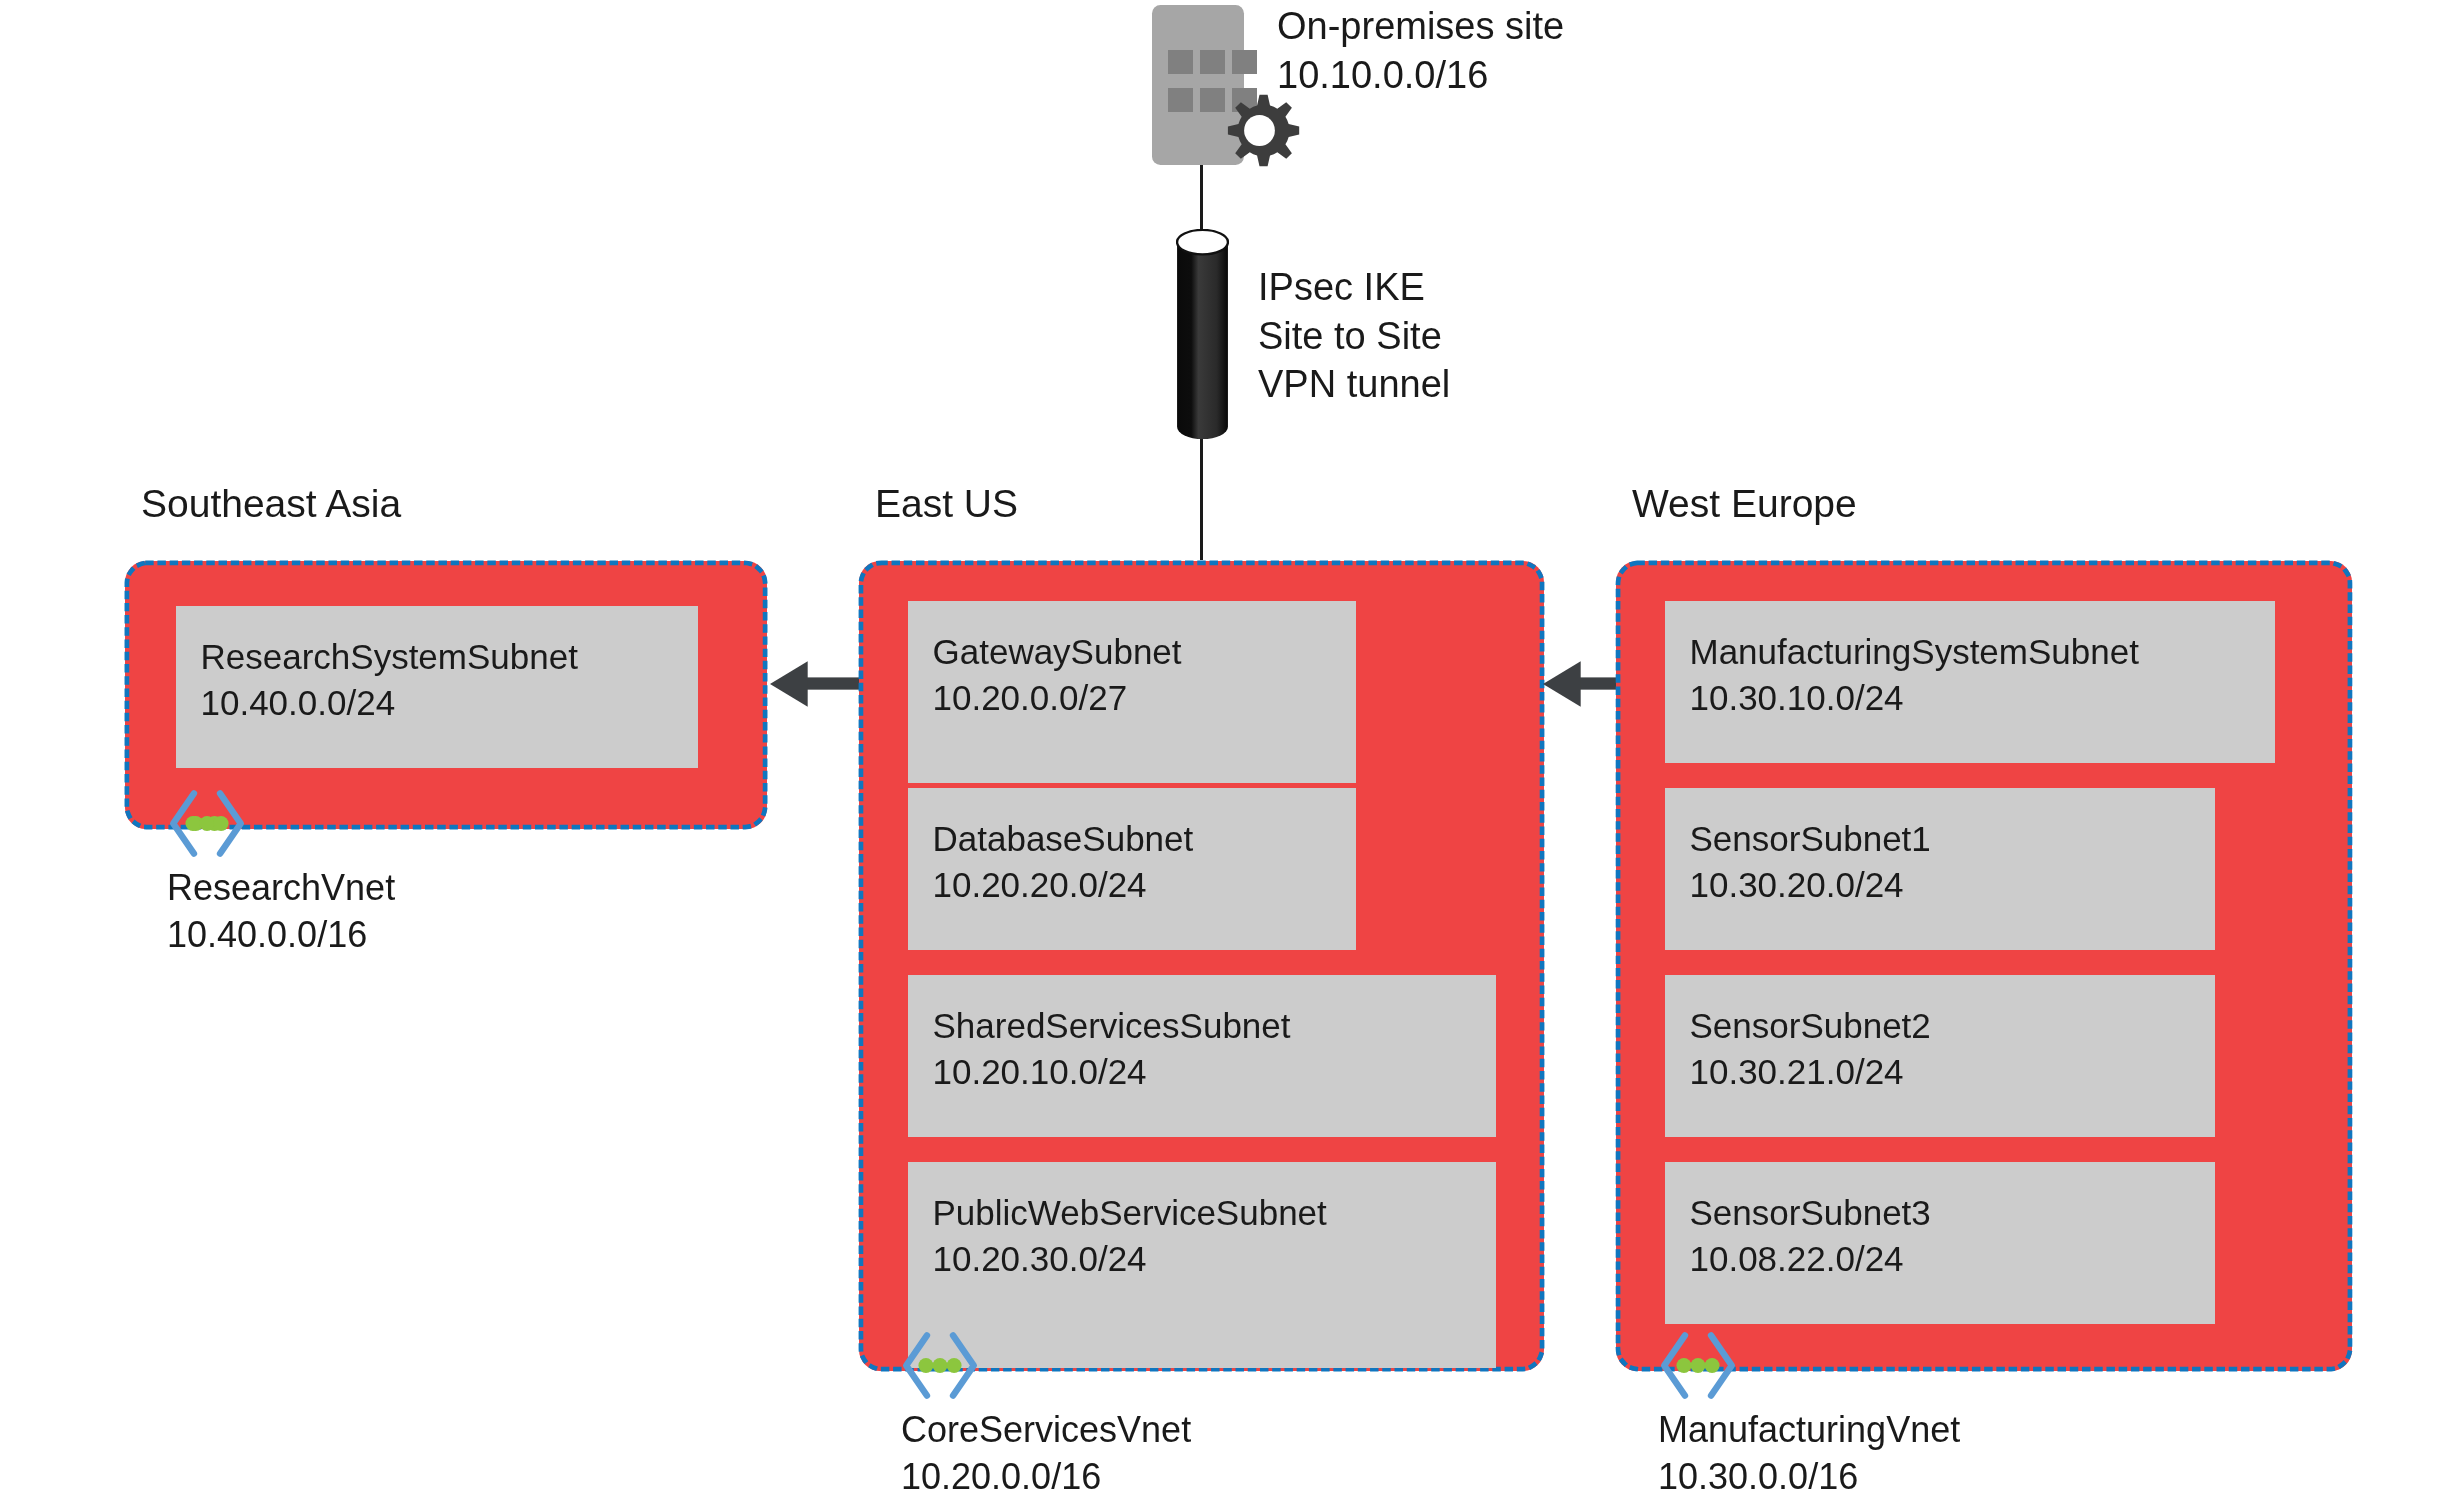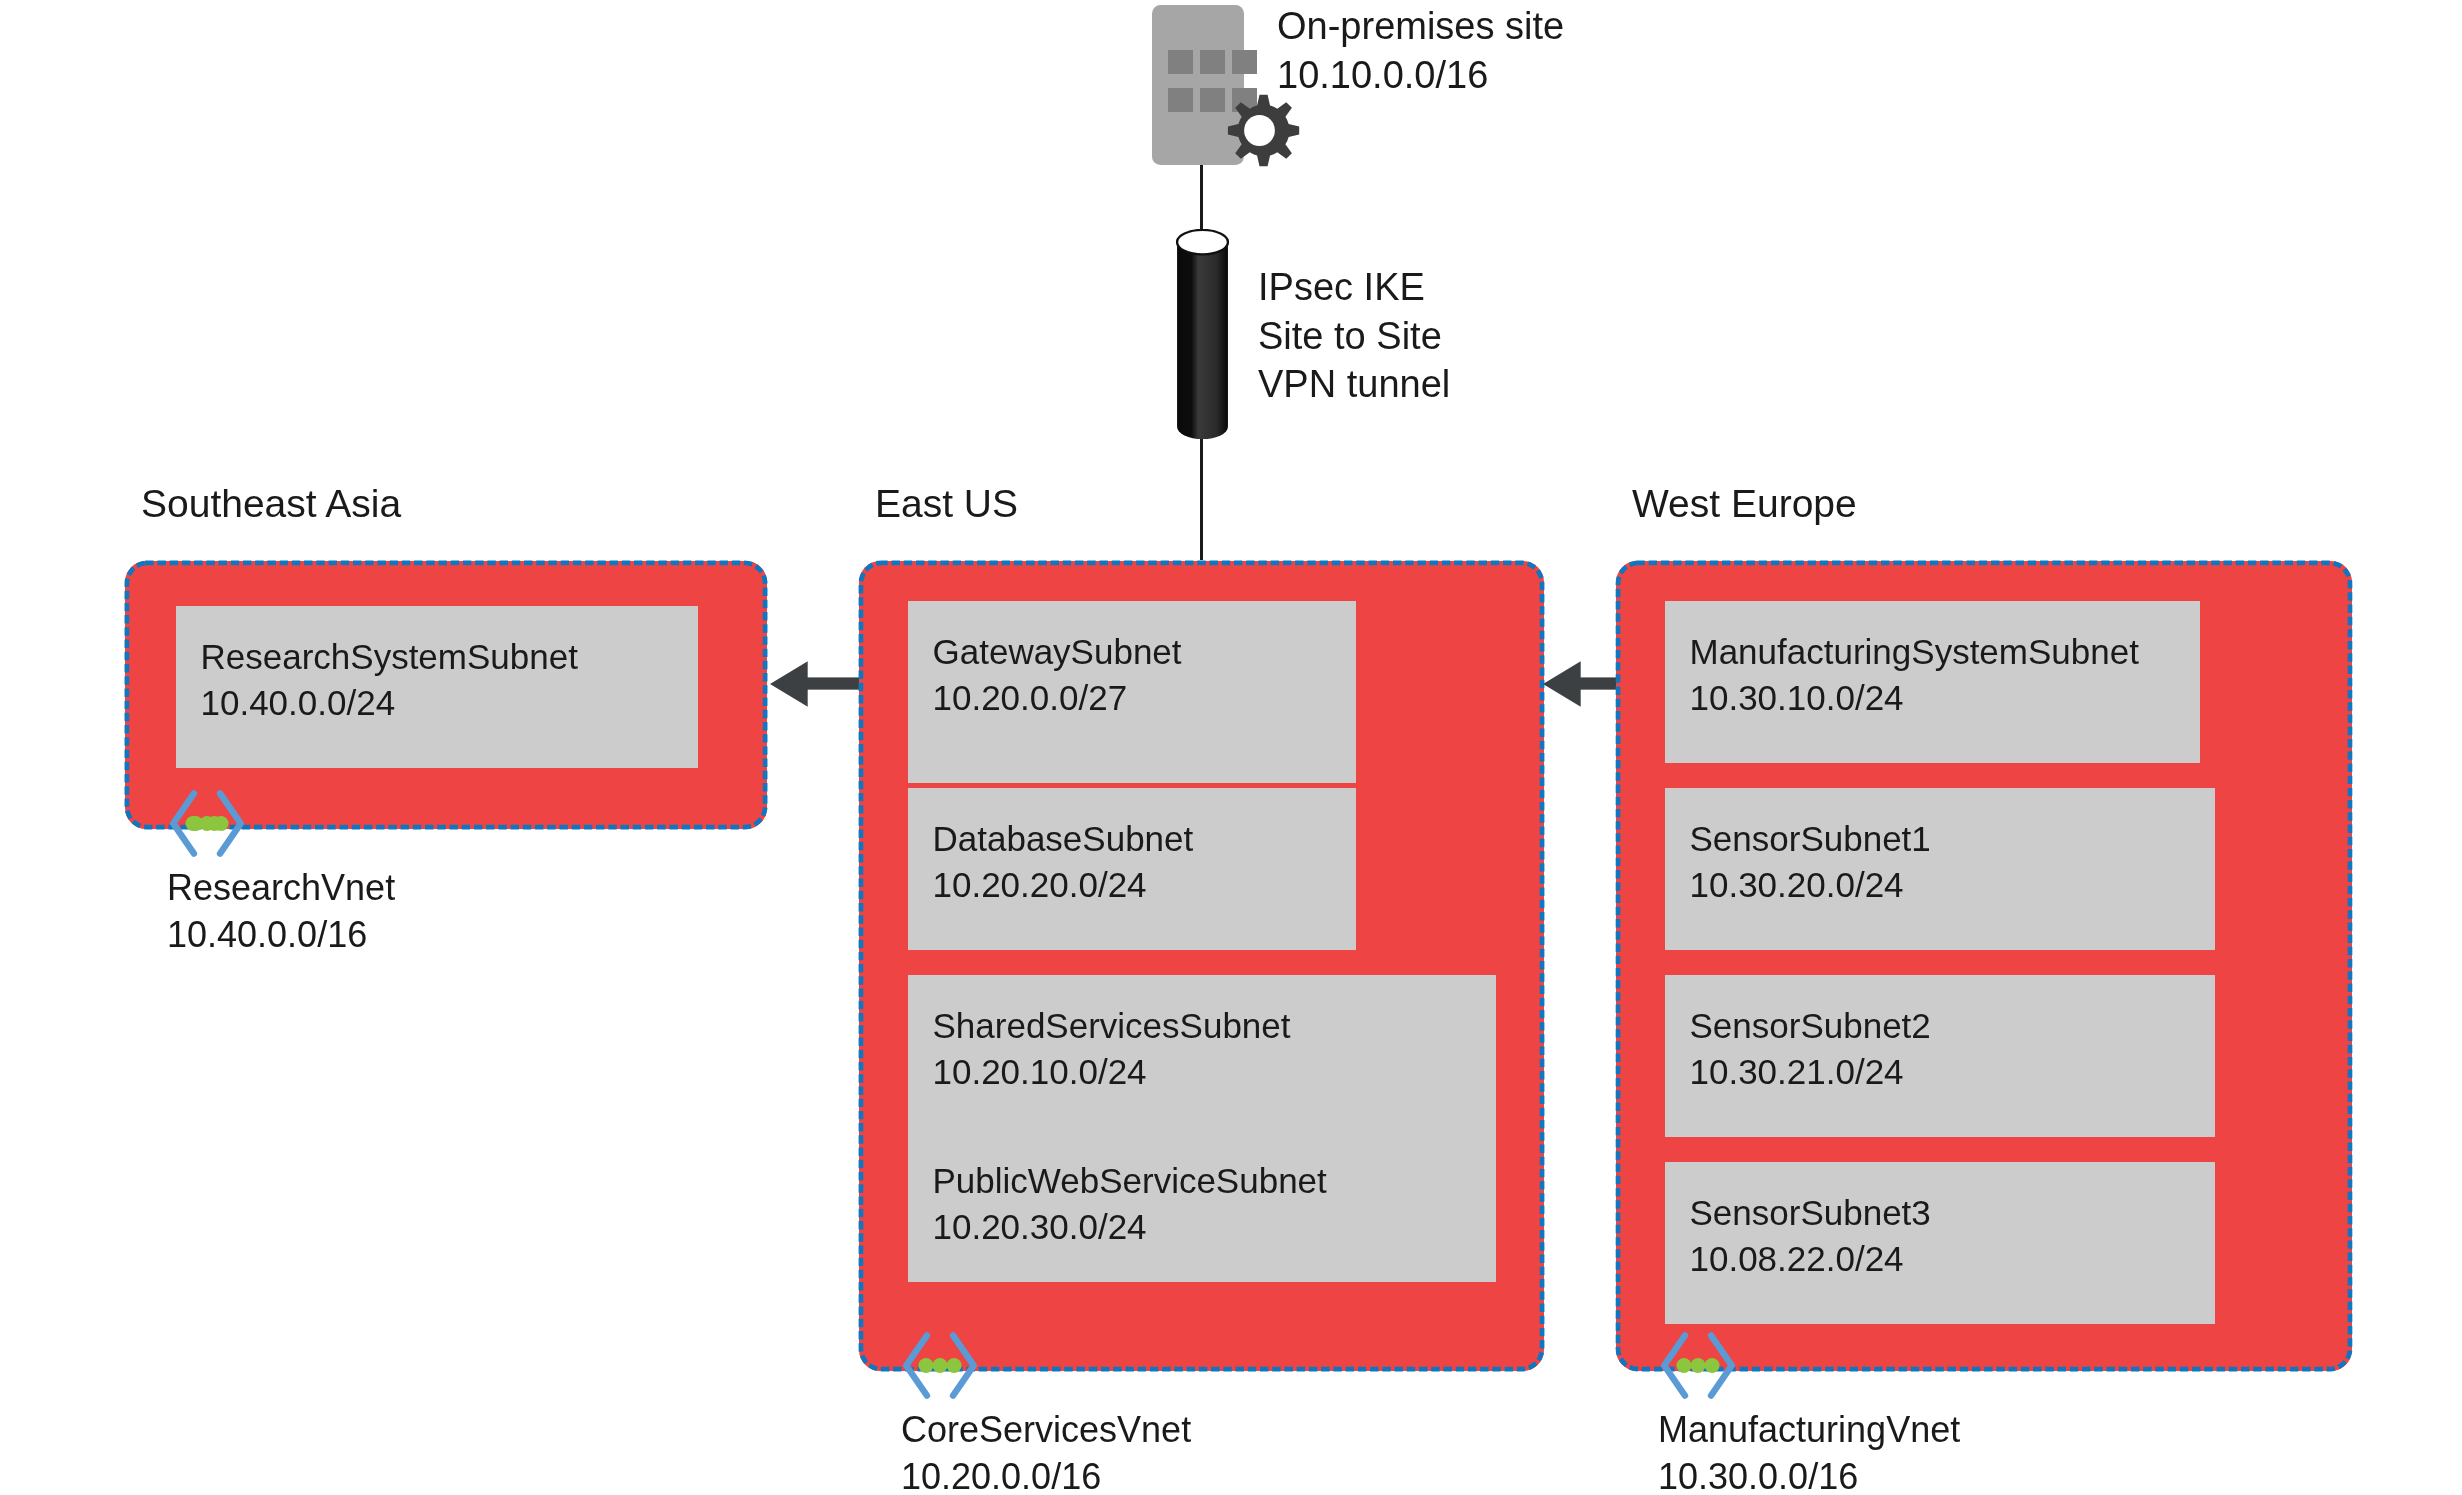--- a/index.html
+++ b/index.html
@@ -189,21 +189,21 @@
 
     <div class="subnet" style="left:49px; top:40px; width:448px; height:182px;"><span>GatewaySubnet</span>
 <span>10.20.0.0/27</span></div>
 
     <div class="subnet" style="left:49px; top:227px; width:448px; height:162px;"><span>DatabaseSubnet</span>
 <span>10.20.20.0/24</span></div>
 
     <div class="subnet" style="left:49px; top:414px; width:588px; height:162px;"><span>SharedServicesSubnet</span>
 <span>10.20.10.0/24</span></div>
 
-    <div class="subnet" style="left:49px; top:569px; width:588px; height:152px;"><span>PublicWebServiceSubnet</span>
+    <div class="subnet" style="left:49px; top:601px; width:588px; height:206px;"><span>PublicWebServiceSubnet</span>
 <span>10.20.30.0/24</span></div>
   </div>
 
   <div class="abs vnet-icon" style="left:895px; top:1328px;">
     <svg width="90" height="75" viewBox="0 0 96 80">
       <path d="M34 8 L12 40 L34 72" fill="none" stroke="#5b9bd5" stroke-width="7" stroke-linecap="round" stroke-linejoin="round"></path>
       <path d="M62 8 L84 40 L62 72" fill="none" stroke="#5b9bd5" stroke-width="7" stroke-linecap="round" stroke-linejoin="round"></path>
       <circle cx="33" cy="40" r="8" fill="#8cc63e"></circle>
       <circle cx="48" cy="40" r="8" fill="#8cc63e"></circle>
       <circle cx="63" cy="40" r="8" fill="#8cc63e"></circle>
@@ -223,21 +223,21 @@
 
   <div class="abs region-label" style="left:1632px; top:482px;">West Europe</div>
 
   <div class="abs vnet-box" style="left:1616px; top:561px; width:736px; height:810px;">
     <div class="dborder">
       <svg width="736" height="810" viewBox="0 0 782 861">
         <rect x="2" y="2" width="778" height="857" rx="22" ry="22" fill="none" stroke="#0f76bf" stroke-width="5" stroke-linecap="square" stroke-dasharray="4 9"></rect>
       </svg>
     </div>
 
-    <div class="subnet" style="left:49px; top:40px; width:535px; height:162px;"><span>ManufacturingSystemSubnet</span>
+    <div class="subnet" style="left:49px; top:40px; width:610px; height:162px;"><span>ManufacturingSystemSubnet</span>
 <span>10.30.10.0/24</span></div>
 
     <div class="subnet" style="left:49px; top:227px; width:550px; height:162px;"><span>SensorSubnet1</span>
 <span>10.30.20.0/24</span></div>
 
     <div class="subnet" style="left:49px; top:414px; width:550px; height:162px;"><span>SensorSubnet2</span>
 <span>10.30.21.0/24</span></div>
 
     <div class="subnet" style="left:49px; top:601px; width:550px; height:162px;"><span>SensorSubnet3</span>
 <span>10.08.22.0/24</span></div>

